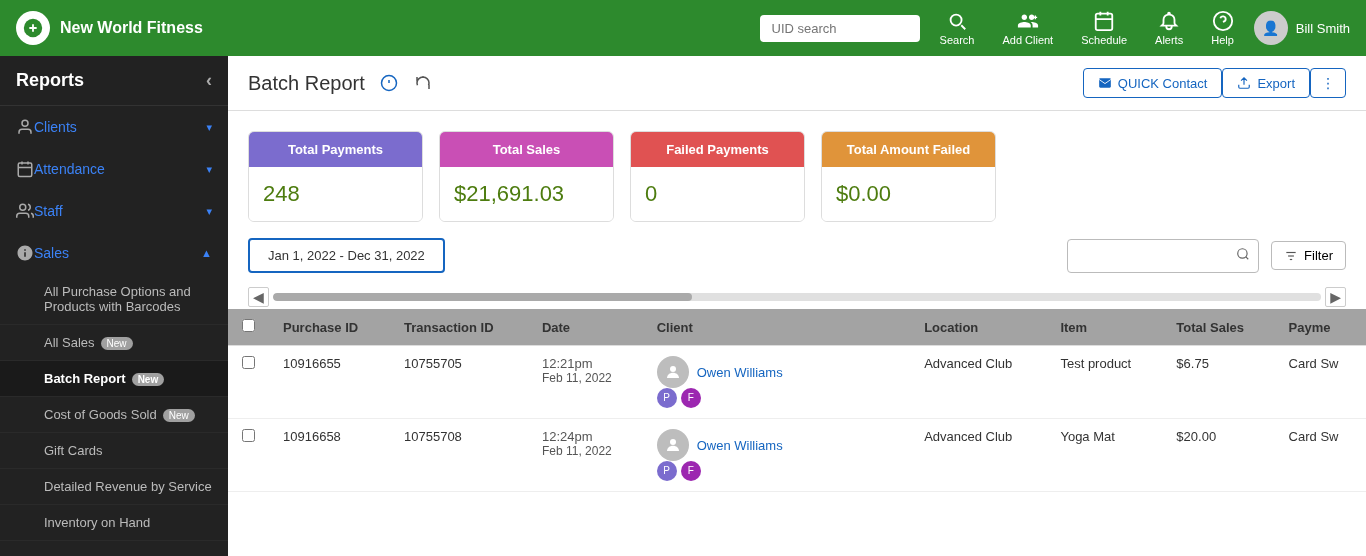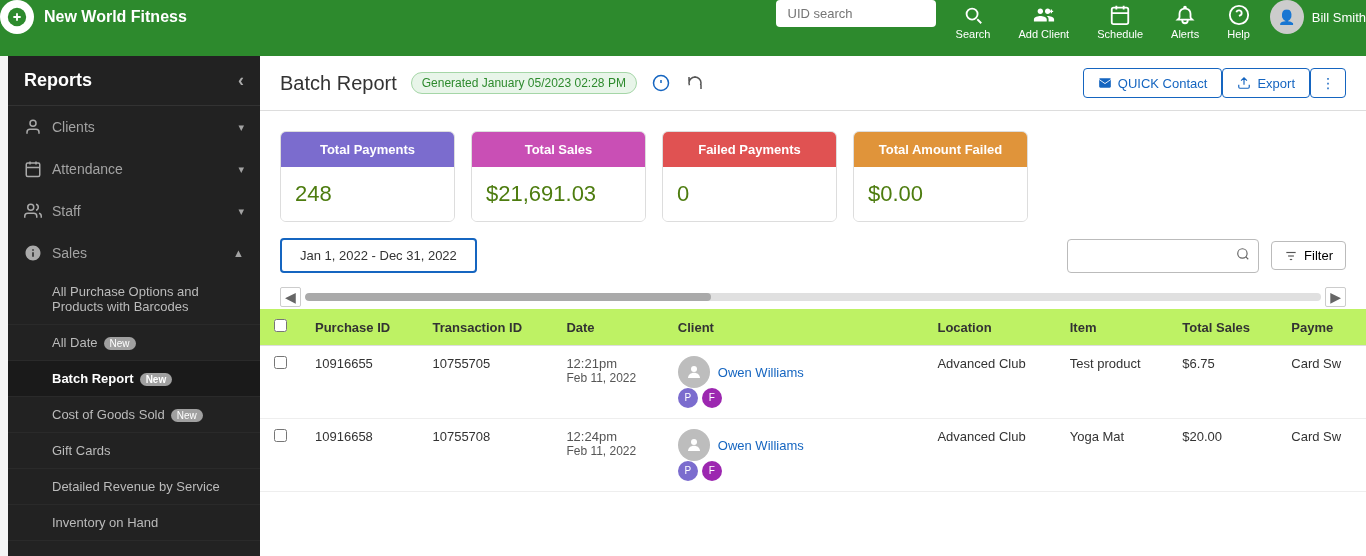--- a/index.html
+++ b/index.html
@@ -3,22 +3,22 @@
   <meta charset="utf-8">
   <style>
     * { box-sizing: border-box; margin: 0; padding: 0; }
     body { font-family: Arial, sans-serif; font-size: 13px; background: #f5f5f5; overflow: hidden; }
 
     
     .top-nav {
       background: #2d8a2d;
       height: 56px;
       display: flex;
-      align-items: flex-start;
-      padding: 0 0;
+      align-items: center;
+      padding: 0 16px;
       gap: 12px;
       color: white;
     }
     .top-nav .logo {
       display: flex;
       align-items: center;
       gap: 10px;
       font-size: 16px;
       font-weight: bold;
       color: white;
@@ -71,50 +71,48 @@
     }
 
     
     .main-layout {
       display: flex;
       height: calc(556px - 56px);
     }
 
     
     .sidebar {
-      width: 252px;
+      width: 228px;
       background: #222;
       color: #ccc;
       display: flex;
       flex-direction: column;
       overflow-y: auto;
       flex-shrink: 0;
-      margin-left: 8px;
     }
     .sidebar-header {
       display: flex;
       align-items: center;
       justify-content: space-between;
       padding: 14px 16px;
       color: white;
       font-size: 18px;
       font-weight: bold;
       border-bottom: 1px solid #333;
     }
     .sidebar-collapse-btn {
       cursor: pointer;
       color: #aaa;
     }
     .sidebar-nav-item {
       display: flex;
       align-items: center;
       padding: 12px 16px;
       cursor: pointer;
-      color: #a3a3a3;
-      gap: 10px;
+      color: #3b82f6;
       font-size: 14px;
     }
     .sidebar-nav-item svg { width: 18px; height: 18px; fill: #aaa; flex-shrink: 0; }
     .sidebar-nav-item .chevron { margin-left: auto; font-size: 11px; }
     .sidebar-sub-item {
       padding: 10px 16px 10px 44px;
       cursor: pointer;
       color: #bbb;
       font-size: 13px;
       border-bottom: 1px solid #2a2a2a;
@@ -283,21 +281,21 @@
       overflow-x: auto;
       overflow-y: auto;
       height: 100%;
     }
     table {
       width: 100%;
       border-collapse: collapse;
       font-size: 13px;
     }
     thead th {
-      background: #bef264;
+      background: #a3a3a3;
       color: #333;
       font-weight: bold;
       padding: 10px 14px;
       text-align: left;
       border-bottom: 1px solid #ddd;
       white-space: nowrap;
       position: sticky;
       top: 0;
       z-index: 1;
     }
@@ -472,21 +470,21 @@
           <path d="M12 2C6.48 2 2 6.48 2 12s4.48 10 10 10 10-4.48 10-10S17.52 2 12 2zm1 15h-2v-6h2v6zm0-8h-2V7h2v2z" fill="#aaa"></path>
         </svg>
       <span>Sales</span>
       <span class="chevron">▲</span>
     </div>
 
     <div class="sidebar-sub-item">
       <span>All Purchase Options and Products with Barcodes</span>
     </div>
     <div class="sidebar-sub-item">
-      <span>All Date</span><span class="badge">New</span>
+      <span>All Sales</span><span class="badge">New</span>
     </div>
     <div class="sidebar-sub-item active">
       <span>Batch Report</span><span class="badge">New</span>
     </div>
     <div class="sidebar-sub-item">
       <span>Cost of Goods Sold</span><span class="badge">New</span>
     </div>
     <div class="sidebar-sub-item">
       <span>Gift Cards</span>
     </div>
@@ -495,21 +493,20 @@
     </div>
     <div class="sidebar-sub-item">
       <span>Inventory on Hand</span>
     </div>
   </aside>
 
   <main class="main-content">
 
     <div class="content-header">
       <h1 class="page-title-text">Batch Report</h1>
-      <span class="generated-badge">Generated January 05/2023 02:28 PM</span>
       <span class="info-icon">
         <svg width="18" height="18" viewBox="0 0 24 24">
             <circle cx="12" cy="12" r="10" stroke="#1565c0" stroke-width="2" fill="none"></circle>
             <path d="M12 8v4m0 4h.01" stroke="#1565c0" stroke-width="2"></path>
           </svg>
       </span>
       <span class="refresh-icon">
         <svg width="18" height="18" viewBox="0 0 24 24">
             <path d="M4 4v5h.582M20 20v-5h-.581M4.582 9A8 8 0 0 1 19.418 15M19.419 9A8 8 0 0 0 4.583 15" stroke="#555" stroke-width="2" fill="none"></path>
           </svg>

